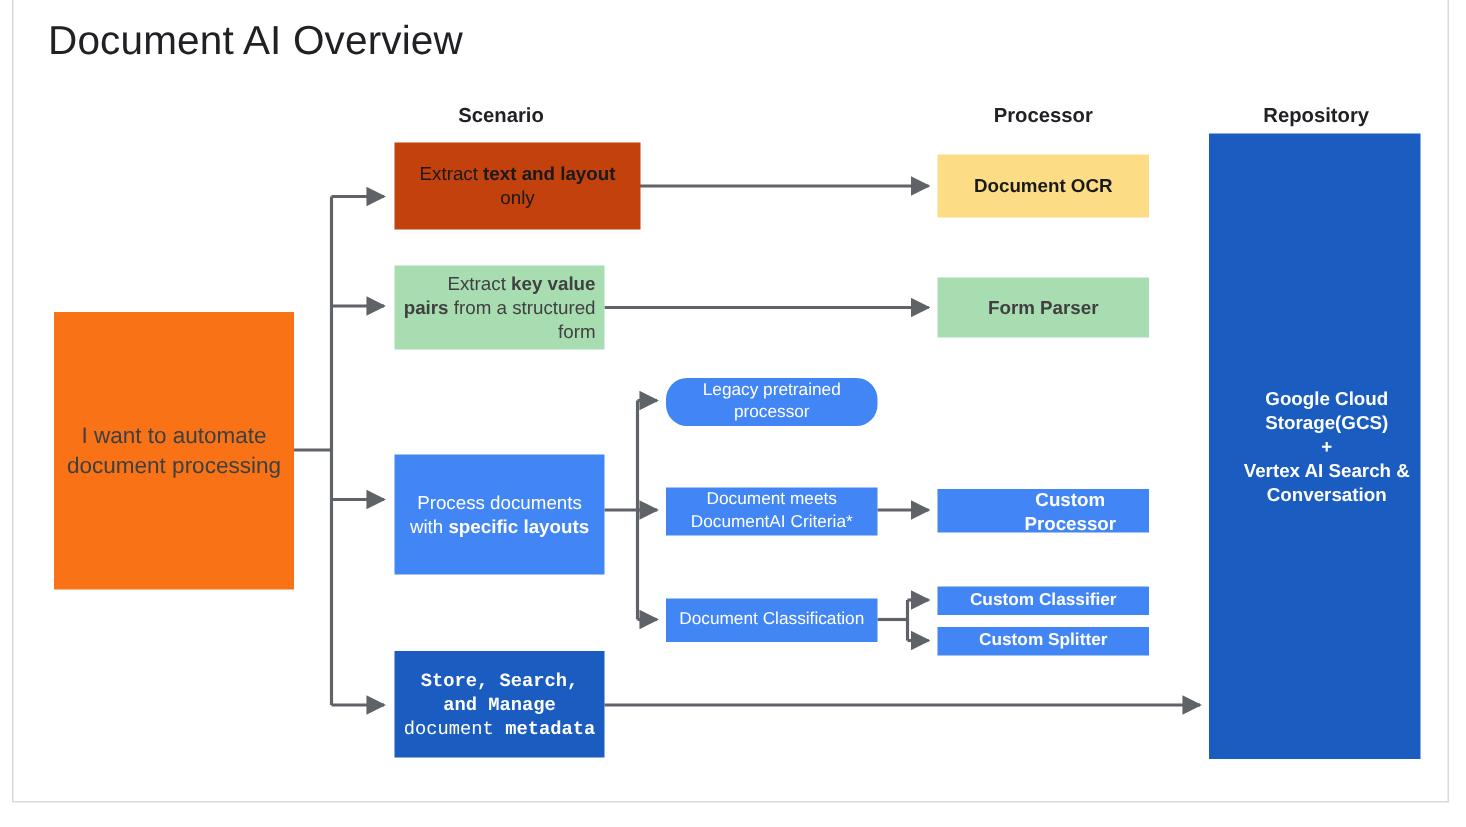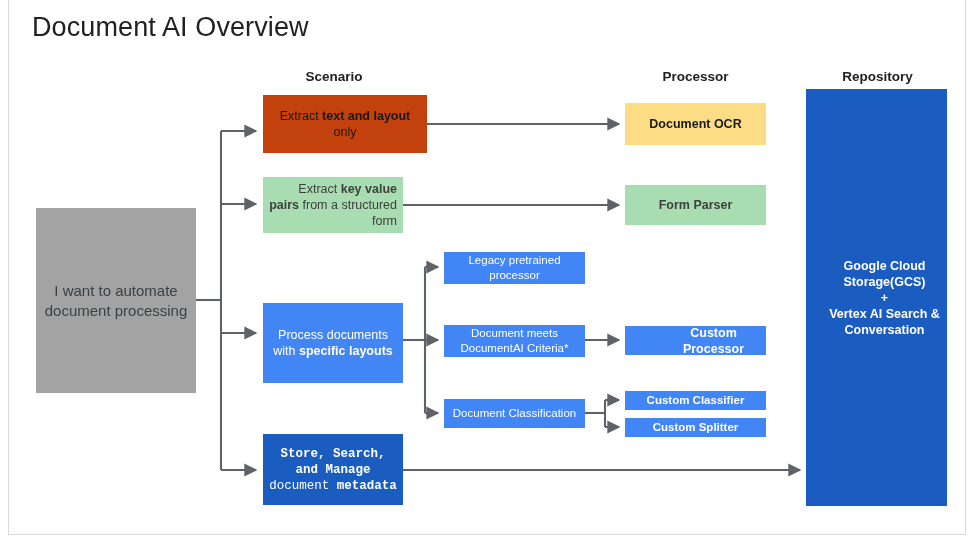--- a/index.html
+++ b/index.html
@@ -121,41 +121,41 @@
     <path class="wire" d="M 585 340 L 619 340" marker-end="url(#arrow)" style="stroke: rgb(95, 99, 104);"></path>
 
     <path class="wire" d="M 585 413 L 605 413" style="stroke: rgb(95, 99, 104);"></path>
     <path class="wire" d="M 605 400 L 605 427" style="stroke: rgb(95, 99, 104);"></path>
     <path class="wire" d="M 605 400 L 619 400" marker-end="url(#arrow)" style="stroke: rgb(95, 99, 104);"></path>
     <path class="wire" d="M 605 427 L 619 427" marker-end="url(#arrow)" style="stroke: rgb(95, 99, 104);"></path>
 
     <path class="wire" d="M 403 470 L 800 470" marker-end="url(#arrow)" style="stroke: rgb(95, 99, 104);"></path>
   </svg>
 
-  <div class="node n-gray" style="left: 36px; top: 208px; width: 160px; height: 185px; font-size: 15px; background: #a3a3a3;">
+  <div class="node n-gray" style="left: 36px; top: 208px; width: 160px; height: 185px; font-size: 15px; background: #f97316;">
     <div class="inner">I want to automate document processing</div>
   </div>
 
   <div class="node n-yellow" style="left: 263px; top: 95px; width: 164px; height: 58px; font-size: 12.5px; background: #c2410c;">
     <div class="inner rich"><span>Extract </span><b>text and layout</b><span> only</span></div>
   </div>
 
   <div class="node n-green" style="left: 263px; top: 177px; width: 140px; height: 56px; font-size: 12.5px; background: rgb(168, 221, 177);">
     <div class="inner rich"><span>Extract </span><b>key value pairs</b><span> from a structured form</span></div>
   </div>
 
   <div class="node n-blue" style="left: 263px; top: 303px; width: 140px; height: 80px; font-size: 12.5px; background: rgb(66, 133, 244);">
     <div class="inner rich"><span>Process documents with </span><b>specific layouts</b></div>
   </div>
 
   <div class="node n-dblue" style="left: 263px; top: 434px; width: 140px; height: 71px; font-size: 12.5px; background: rgb(26, 92, 192); font-family: Liberation Mono, monospace;">
     <div class="inner rich"><b>Store, Search, and Manage</b><span> document </span><b>metadata</b></div>
   </div>
 
-  <div class="node n-blue" style="left: 444px; top: 252px; width: 141px; height: 32px; font-size: 11.5px; background: rgb(66, 133, 244);">
+  <div class="node n-blue" style="left: 444px; top: 252px; width: 141px; height: 32px; font-size: 11.5px; background: rgb(66, 133, 244); border-radius: 14px;">
     <div class="inner">Legacy pretrained processor</div>
   </div>
 
   <div class="node n-blue" style="left: 444px; top: 325px; width: 141px; height: 32px; font-size: 11.5px; background: rgb(66, 133, 244);">
     <div class="inner">Document meets DocumentAI Criteria*</div>
   </div>
 
   <div class="node n-blue" style="left: 444px; top: 399px; width: 141px; height: 29px; font-size: 11.5px; background: rgb(66, 133, 244);">
     <div class="inner">Document Classification</div>
   </div>

